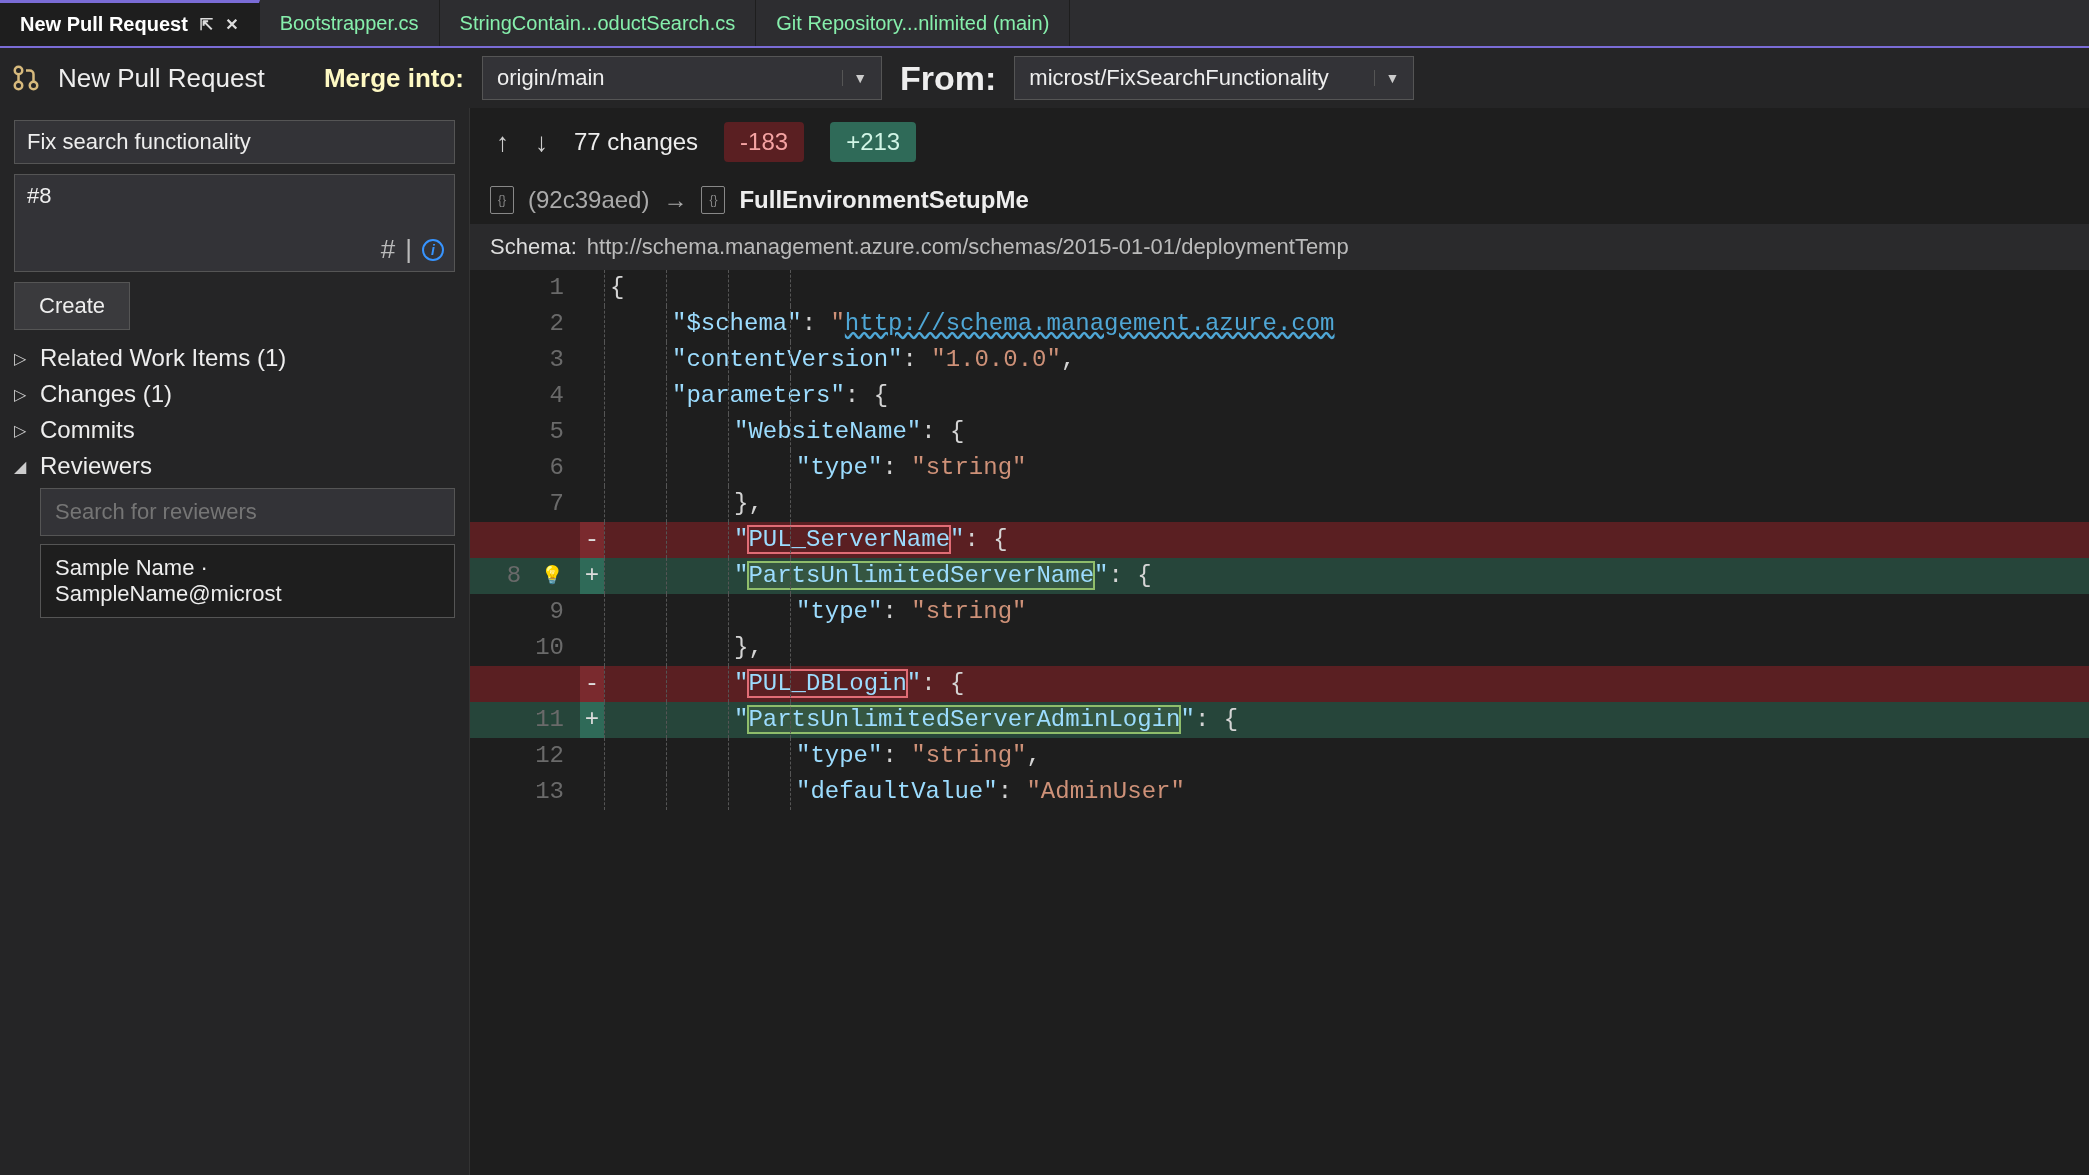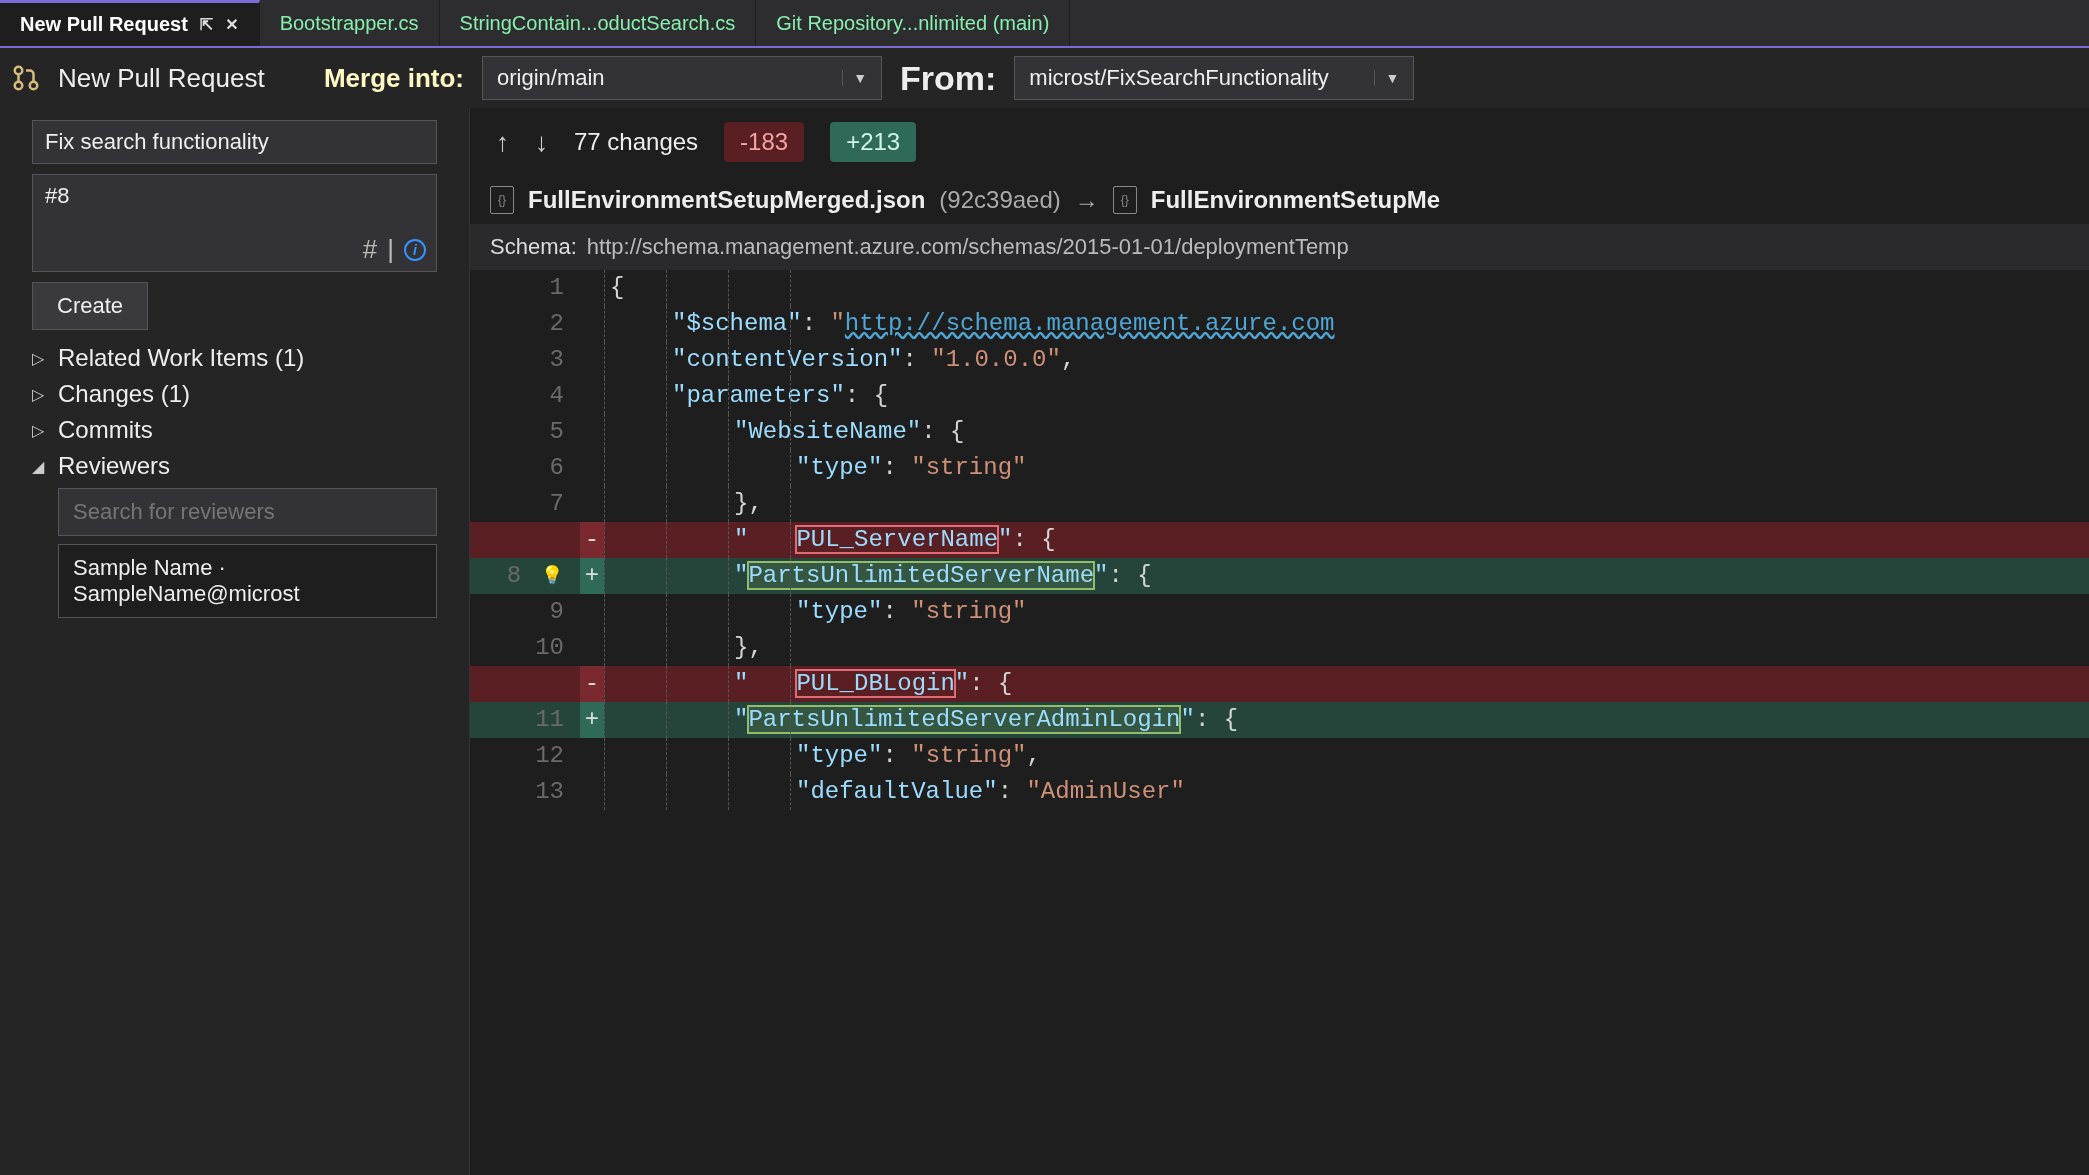--- a/index.html
+++ b/index.html
@@ -8,21 +8,21 @@
 
   
   .tabbar { display: flex; height: 48px; background: #2d2d30; border-bottom: 2px solid #7a6cd6; }
   .tab { padding: 0 20px; display: flex; align-items: center; gap: 12px; color: #86efac; border-right: 1px solid #1e1e1e; cursor: pointer; }
   .tab.active { background: #1e1e1e; color: #fff; font-weight: 600; border-top: 3px solid #7a6cd6; }
   .tab .icon { font-size: 16px; color: #aaa; }
   .tab.active .icon { color: #ddd; }
 
   
   .main { display: flex; flex: 1; min-height: 0; }
-  .left { width: 470px; background: #252526; padding: 12px 32px; display: flex; flex-direction: column; gap: 10px; border-right: 1px solid #333; }
+  .left { width: 470px; background: #252526; padding: 12px 14px; display: flex; flex-direction: column; gap: 10px; border-right: 1px solid #333; }
   .right { flex: 1; display: flex; flex-direction: column; min-width: 0; background: #1e1e1e; }
   .pr-icon-box { width: 36px; height: 36px; display: flex; align-items: center; justify-content: center; }
   .pr-title { font-size: 26px; color: #eee; }
   .merge-label { font-size: 26px; font-weight: 600; color: #fef9c3; }
   .input, .textarea { width: 100%; background: #333337; border: 1px solid #555; color: #eee; padding: 8px 12px; font-size: 22px; font-family: inherit; }
   .textarea { height: 98px; position: relative; }
   .textarea-inner { width: 100%; height: 60px; background: transparent; border: none; color: #eee; font-size: 22px; font-family: inherit; resize: none; outline: none; }
   .ta-toolbar { position: absolute; bottom: 6px; right: 10px; display: flex; gap: 10px; align-items: center; color: #bbb; font-size: 26px; }
   .ta-toolbar .info { width: 22px; height: 22px; border: 2px solid #3794ff; border-radius: 50%; color: #3794ff; font-size: 14px; display: flex; align-items: center; justify-content: center; font-style: italic; font-weight: bold; }
   .btn { background: #3a3a3d; border: 1px solid #555; color: #eee; padding: 10px 24px; font-size: 22px; cursor: pointer; width: fit-content; }
@@ -62,21 +62,21 @@
   .guide-bar { position: absolute; top: 0; bottom: 0; border-left: 1px dashed #555; }
   .content { padding-left: 6px; flex: 1; overflow: hidden; }
   .tok-k { color: #9cdcfe; }
   .tok-s { color: #ce9178; }
   .tok-u { color: #4fa7d6; text-decoration: underline wavy #4fa7d6; }
   .tok-p { color: #d4d4d4; }
   .codeline.deleted { background: #5a1f22; }
   .codeline.deleted .pm-col { background: #7a2a2e; }
   .codeline.added { background: #26453a; }
   .codeline.added .pm-col { background: #2f6a58; }
-  .hl-old { outline: 2px solid #e06c75; outline-offset: -1px; margin-left: 48px; }
+  .hl-old { outline: 2px solid #e06c75; outline-offset: -1px; }
   .hl-new { outline: 2px solid #8fbd6b; outline-offset: -1px; background: rgba(143,189,107,0.15); }
 
   .heading-row { display: flex; align-items: center; gap: 18px; height: 60px; padding: 0 8px; }
 
 </style>
 </head>
 <body>
 
 <div class="tabbar">
   <div class="tab active">
@@ -161,21 +161,20 @@
     <div class="changes-strip">
       <span class="arrow">↑</span>
       <span class="arrow">↓</span>
       <span class="changes-text">77 changes</span>
       <span class="chip del">-183</span>
       <span class="chip add">+213</span>
     </div>
 
     <div class="file-header">
       <span class="file-icon">{}</span>
-      <b>FullEnvironmentSetupMerged.json</b>
       <span class="dim">(92c39aed)</span>
       <span class="dim">→</span>
       <span class="file-icon">{}</span>
       <b>FullEnvironmentSetupMe</b>
     </div>
 
     <div class="schema-line">
       <span class="label">Schema:</span>
       <span class="val">http://schema.management.azure.com/schemas/2015-01-01/deploymentTemp</span>
     </div>

